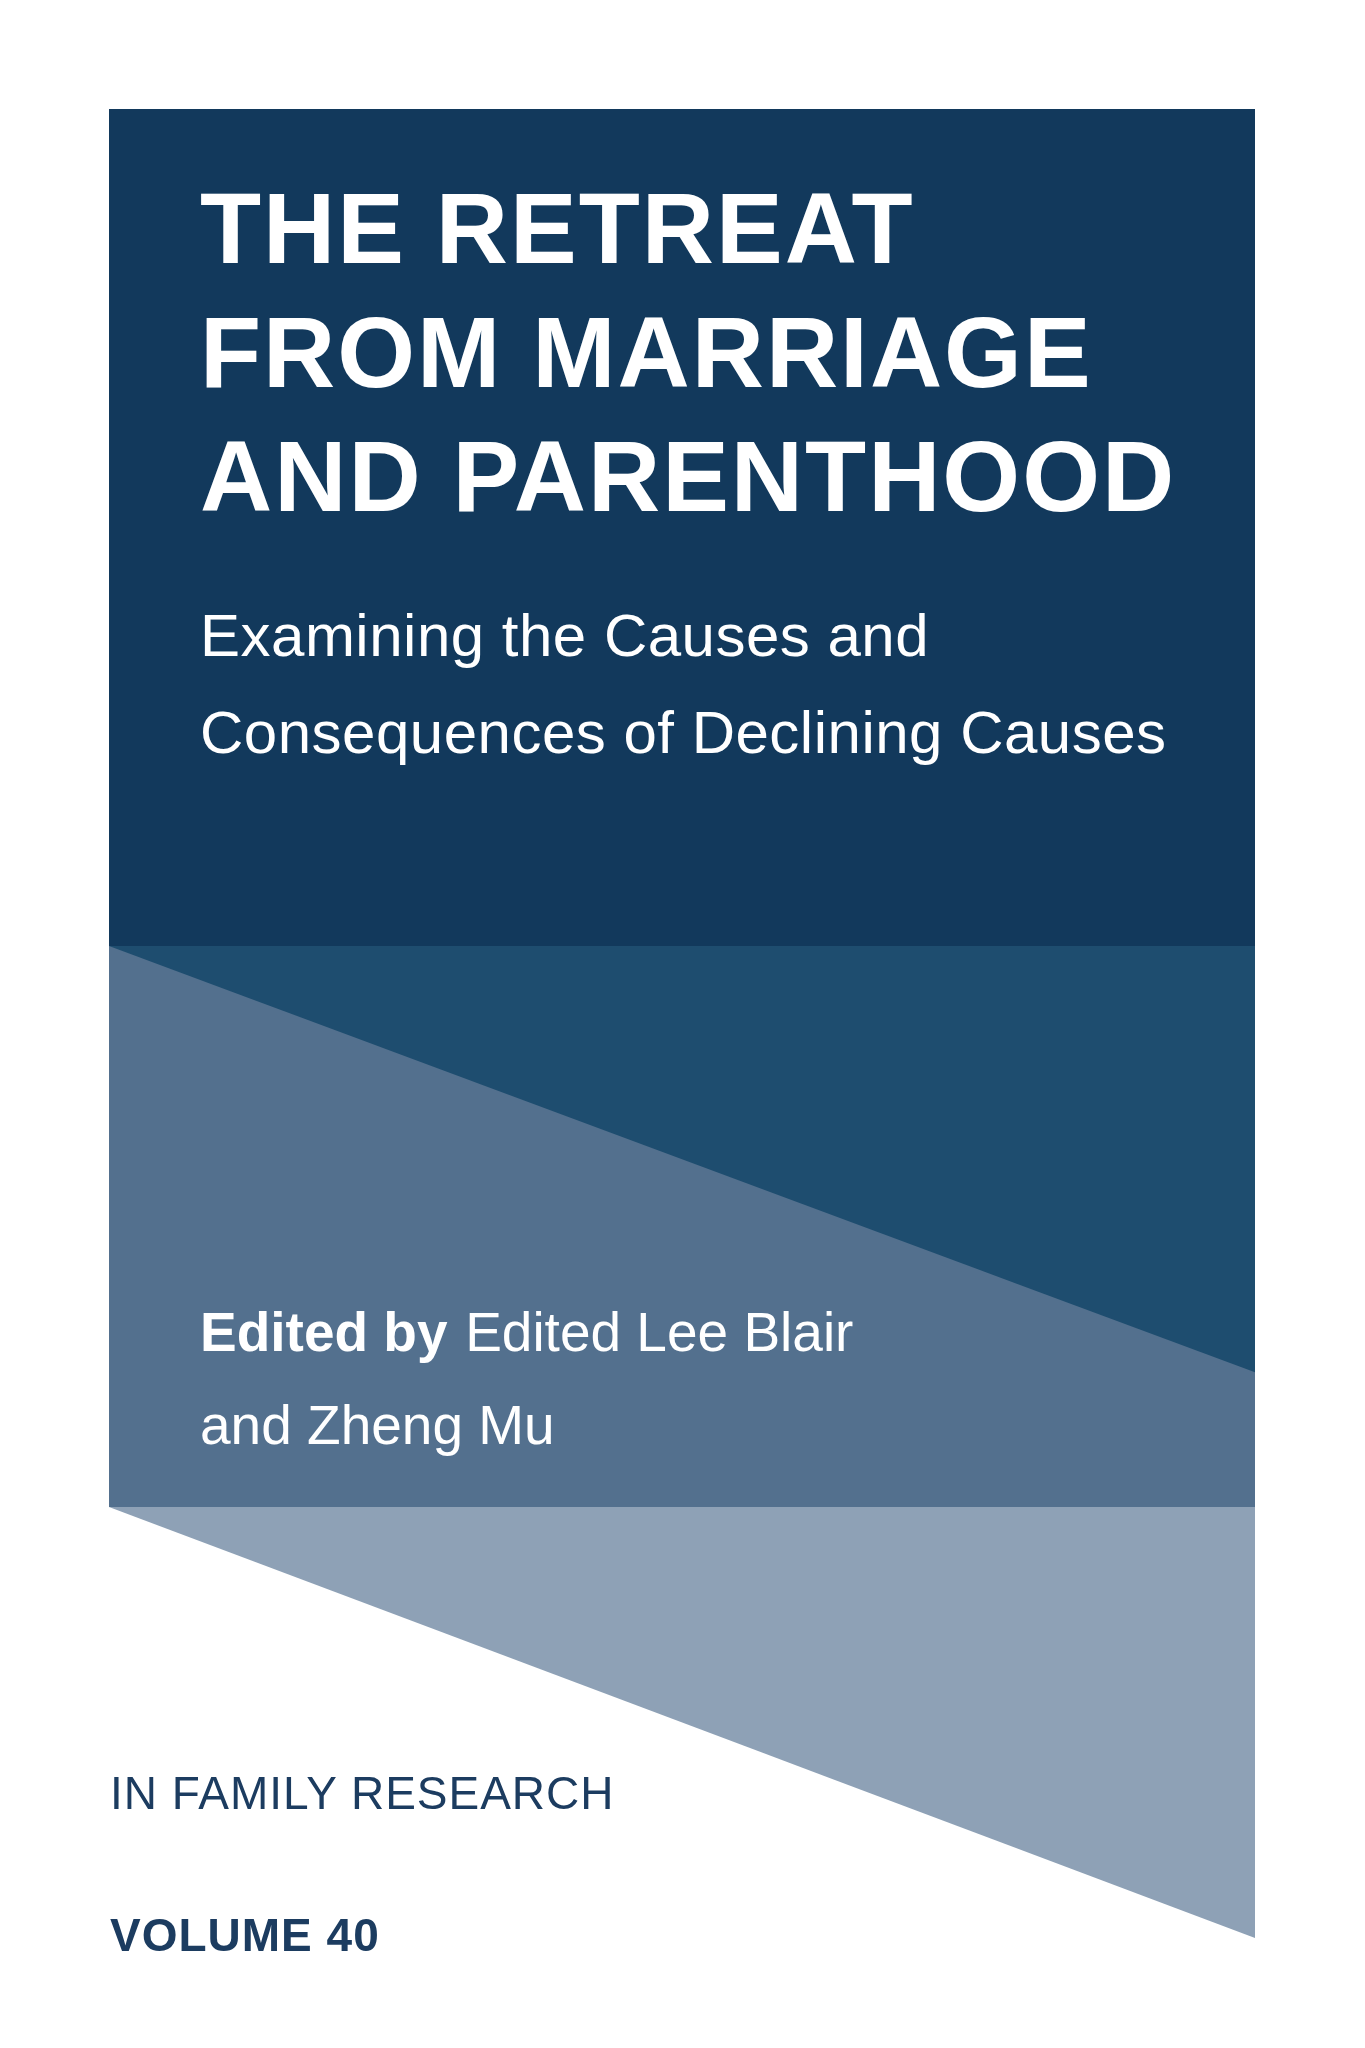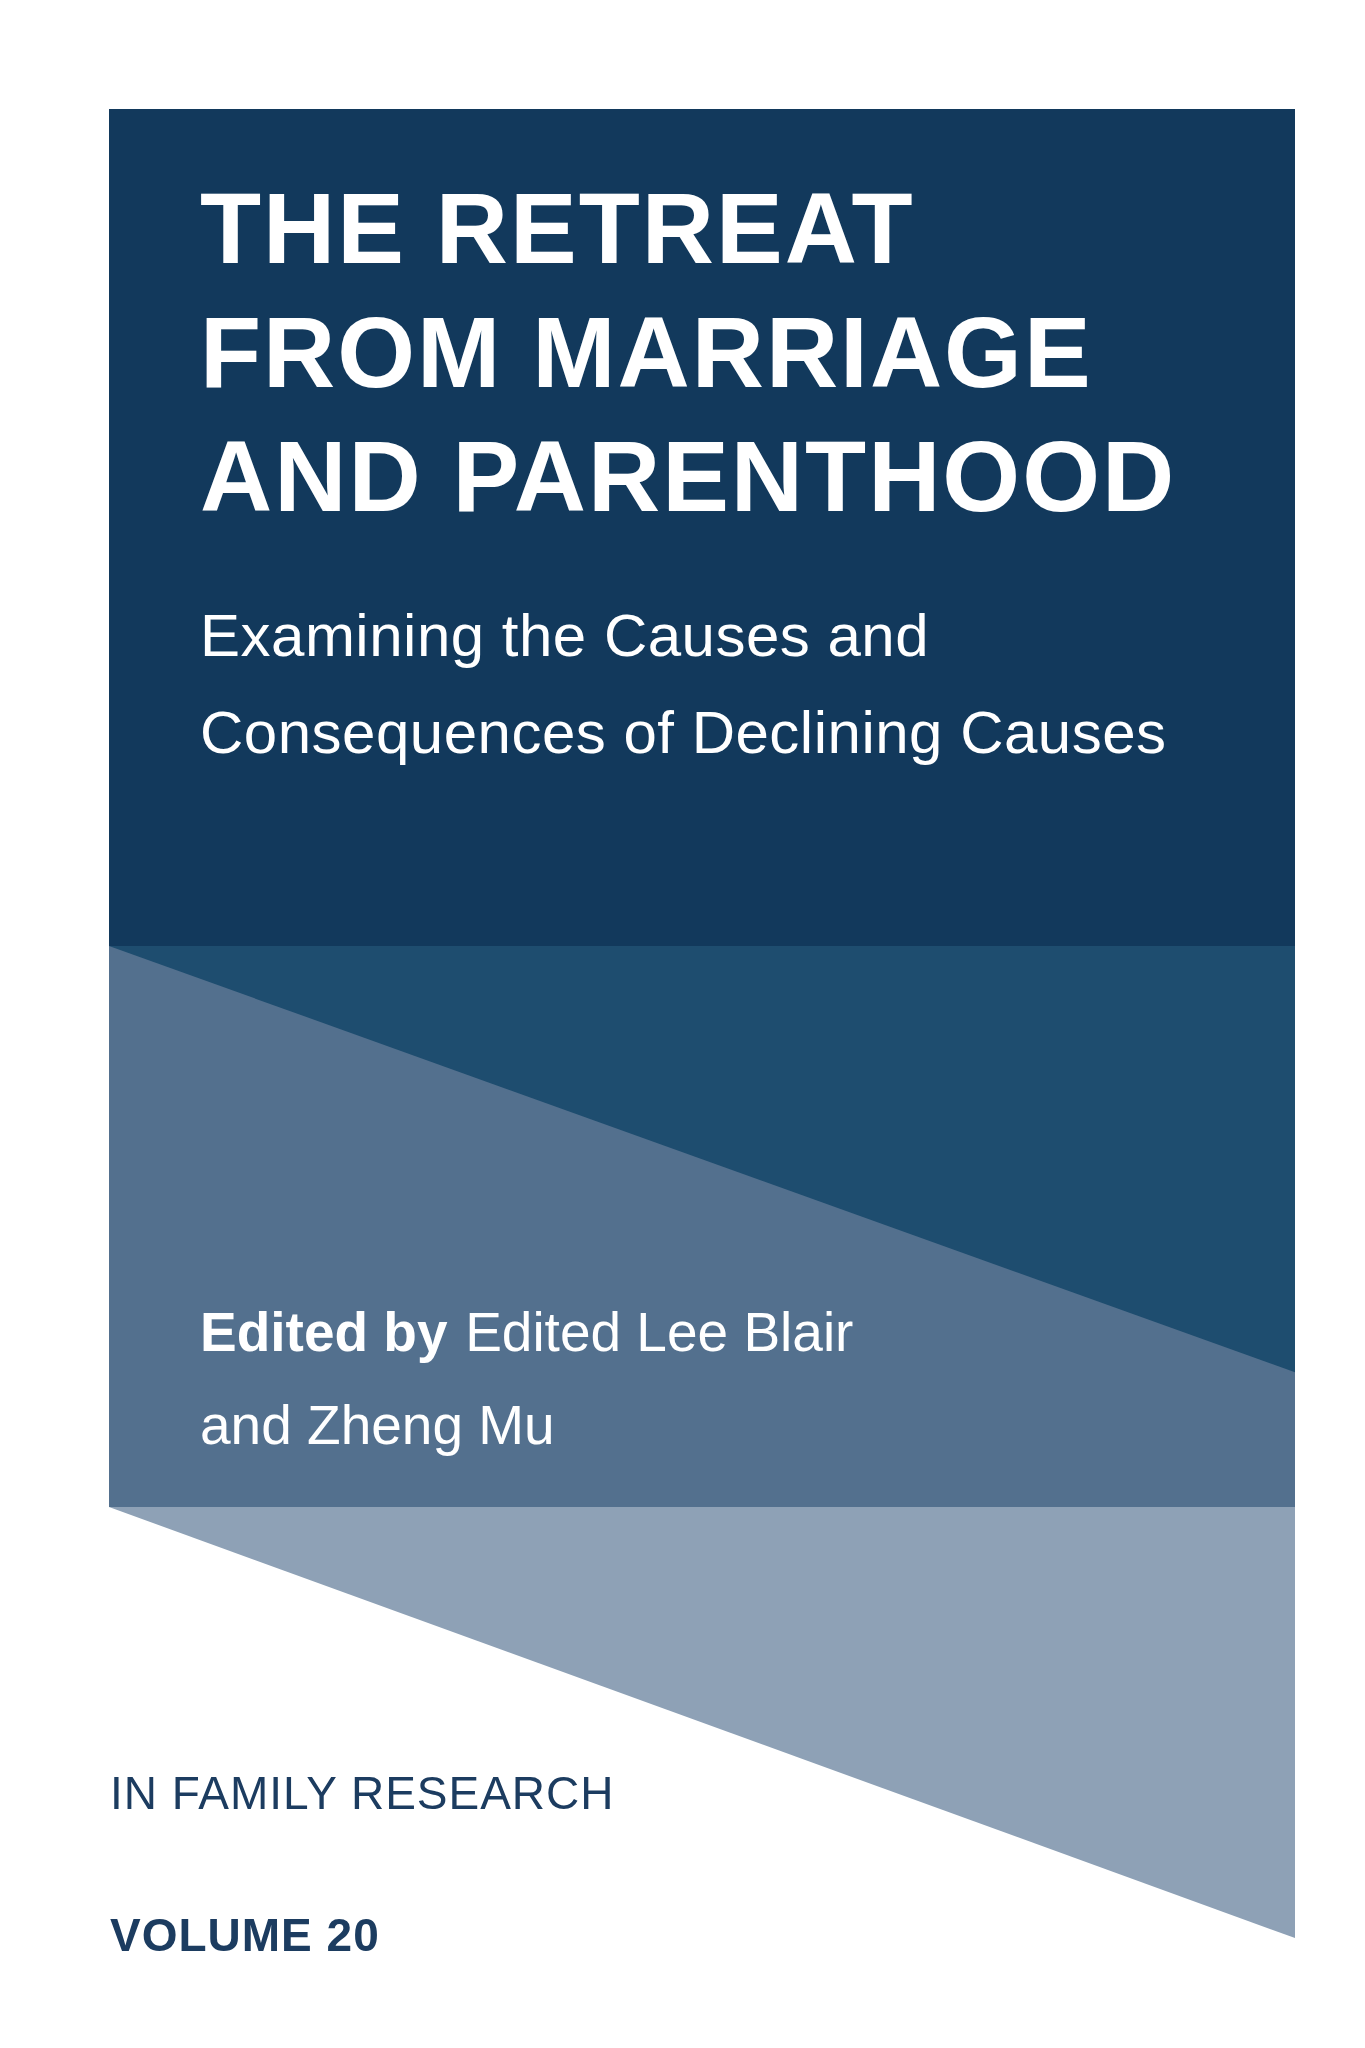--- a/index.html
+++ b/index.html
@@ -3,21 +3,21 @@
 <meta charset="utf-8">
 <style>
   html,body{margin:0;padding:0;}
   .page{
     position:relative;
     width:1365px;height:2048px;
     background:var(--page-bg,#ffffff);
     font-family:"Liberation Sans", sans-serif;
     overflow:hidden;
   }
-  .cover{position:absolute;left:109px;top:109px;width:1146px;height:1829px;padding-left:40px;}
+  .cover{position:absolute;left:109px;top:109px;width:1146px;height:1829px;}
   .navy-block{position:absolute;left:0;top:0;width:100%;height:837px;background:var(--navy,#12395C);}
   .mid-block{position:absolute;left:0;top:837px;width:100%;height:561px;background:var(--slate,#53708E);}
   .mid-triangle{position:absolute;left:0;top:0;width:100%;height:100%;
     background:var(--medium,#1E4D6F);
     clip-path:polygon(0 0, 100% 0, 100% 76%);}
   .bottom-block{position:absolute;left:0;top:1398px;width:100%;height:431px;
     background:var(--light,#8EA1B6);
     clip-path:polygon(0 0, 100% 0, 100% 100%);}
   .title{
     position:absolute;left:91px;top:57px;width:1010px;
@@ -72,14 +72,14 @@
       <div><span class="edited-by">Edited by</span><span>Edited Lee Blair</span></div>
       <div>and Zheng Mu</div>
     </div>
 
   </div>
 
   <div class="series">
     <div>IN FAMILY RESEARCH</div>
   </div>
 
-  <div class="volume">VOLUME 20</div>
+  <div class="volume">VOLUME 40</div>
 </div>
 
 </body></html>

